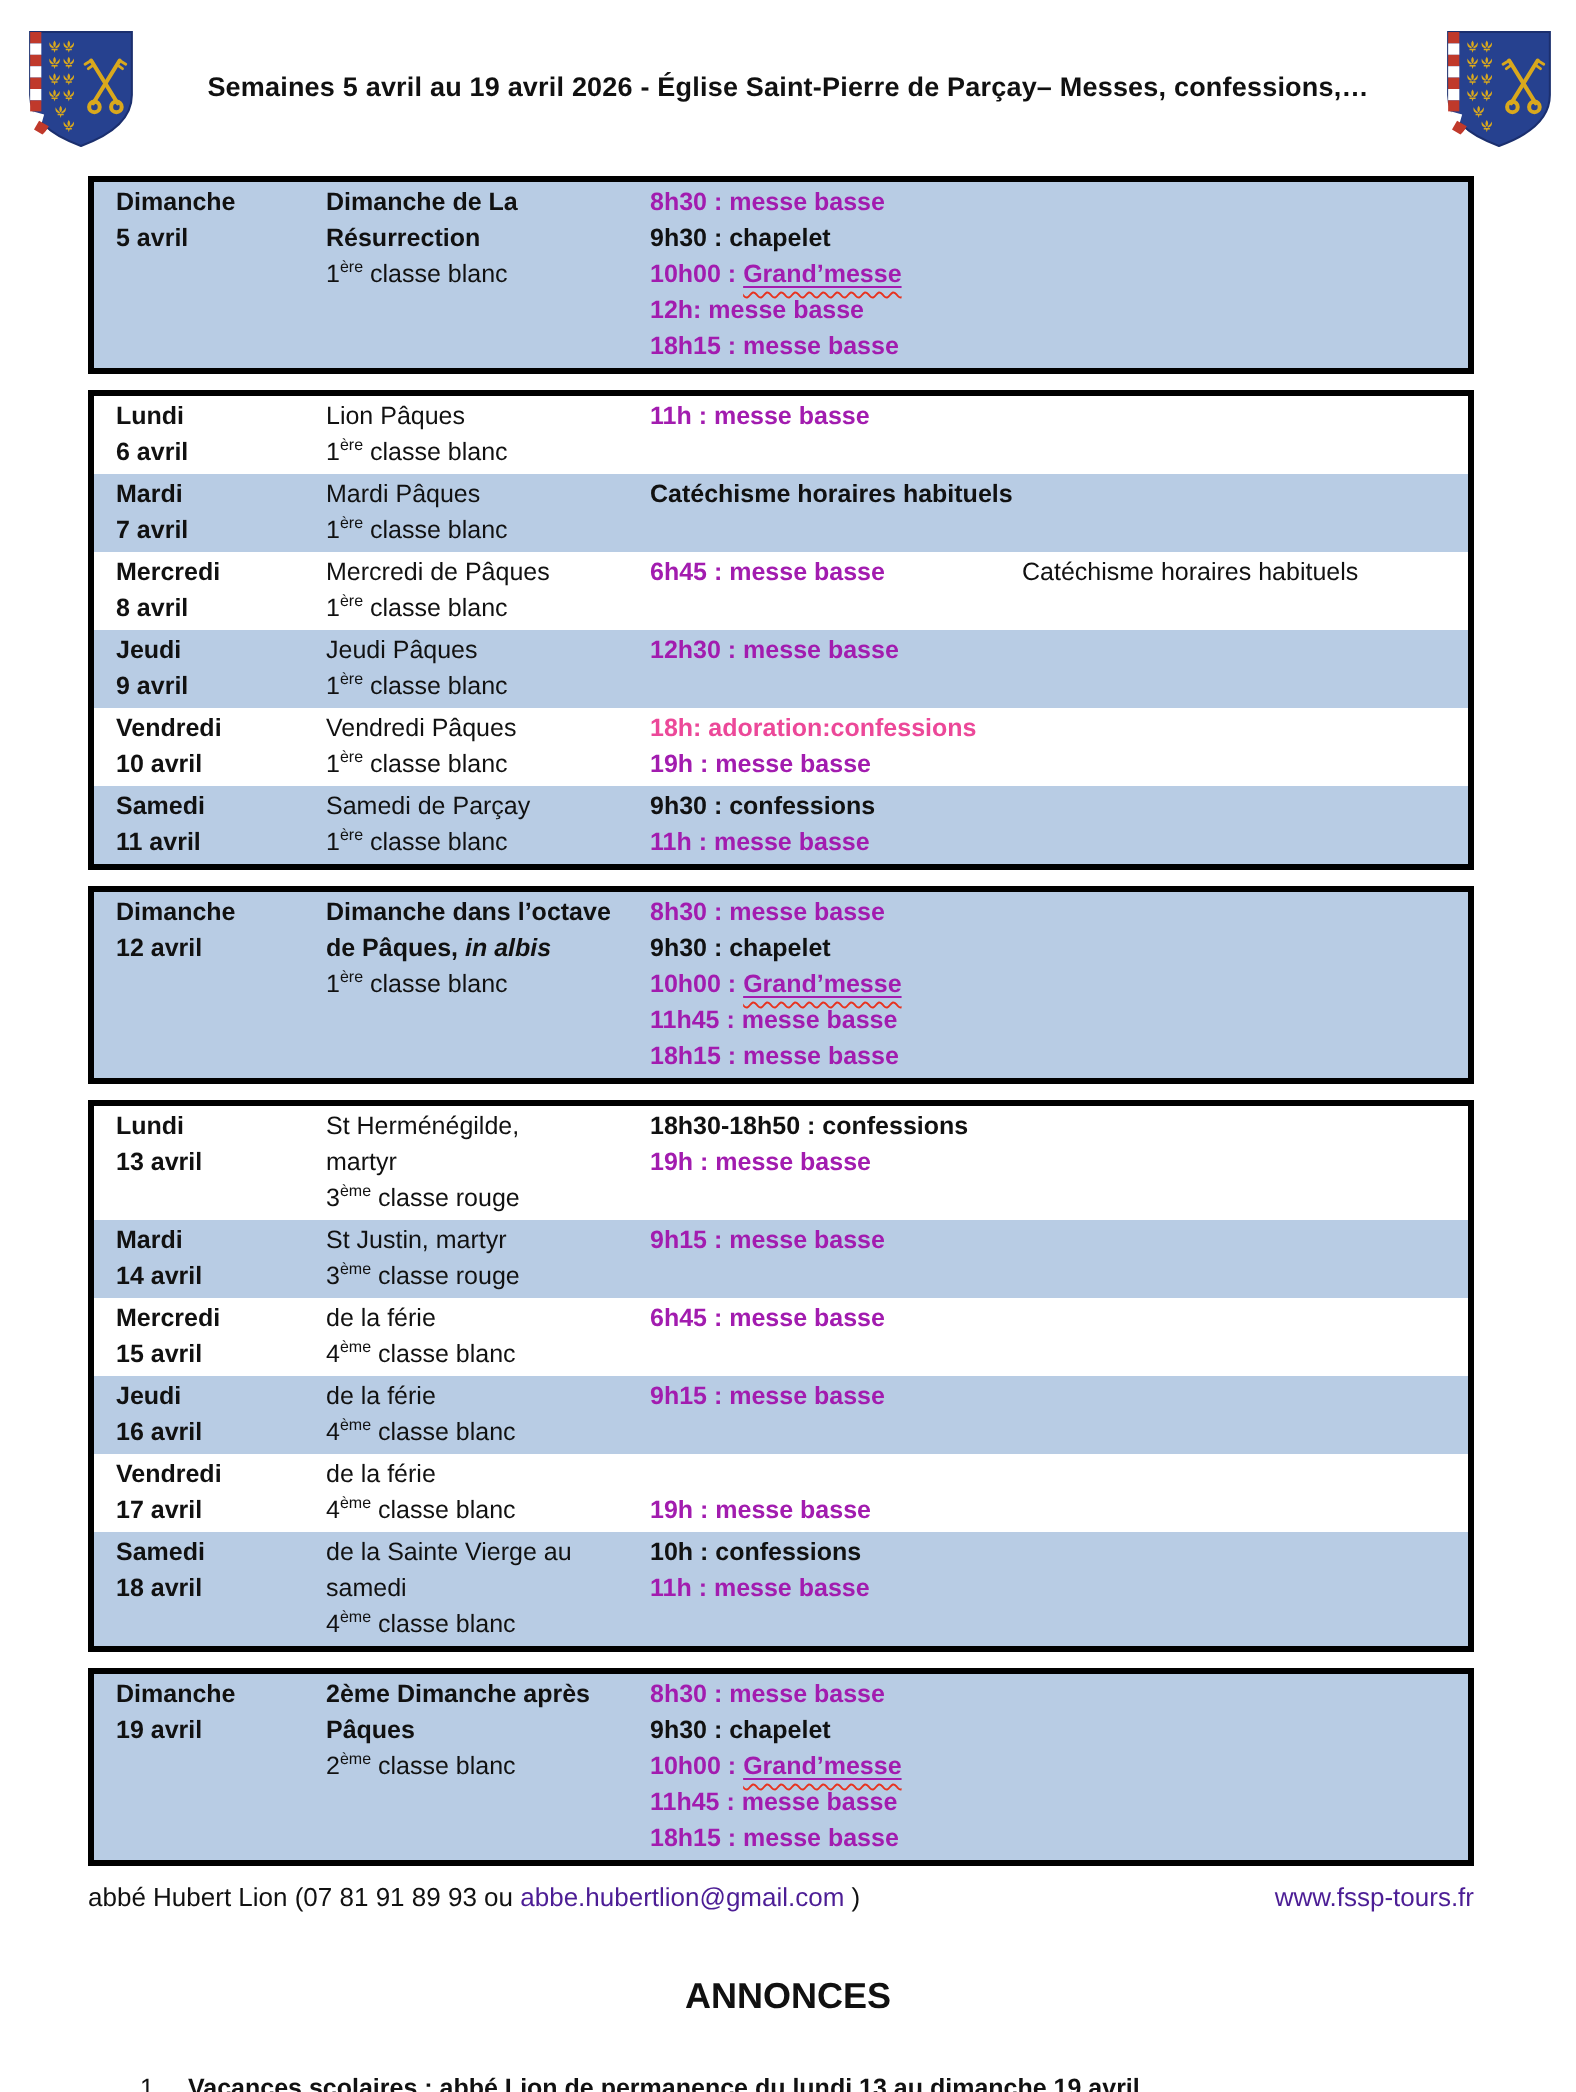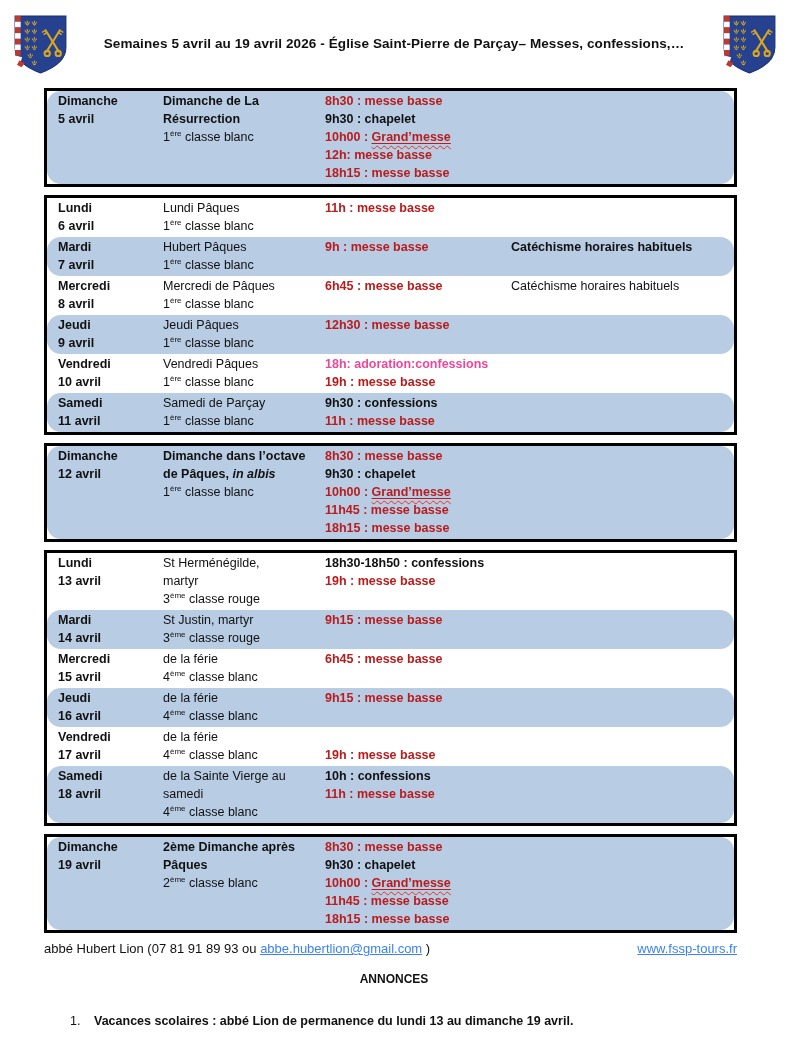--- a/index.html
+++ b/index.html
@@ -13,38 +13,38 @@
   .shield.left{left:14px;}
   .shield.right{right:12px;}
   .doc-title{text-align:center;padding:36px 80px 0 80px;
              font-weight:bold;font-size:13.5px;letter-spacing:.1px;}
 
   
   .content{margin:0 51px 0 44px;}
   .block{border:3px solid #000;margin-bottom:8px;background:#fff;}
   .row{display:grid;grid-template-columns:105px 162px 186px 1fr;
        padding:1px 4px 2px 11px;}
-  .row.shade{background:#b8cce4;border-radius:14px;}
+  .row.shade{background:#b8cce4;}
   .cell{min-width:0;}
   .line{min-height:18px;line-height:18px;font-size:12.5px;white-space:nowrap;}
   .b{font-weight:bold;}
-  .c-red{color:#b91c1c;}
+  .c-red{color:#a21caf;}
   .c-green{color:#ec4899;}
   sup{font-size:8px;line-height:0;vertical-align:super;text-align:center;}
   .squig{text-decoration:underline;text-underline-offset:2px;}
   .squig-in{text-decoration:underline wavy #e8321f;
             text-decoration-thickness:1px;text-underline-offset:4px;}
 
   
   .footer-line{margin:4px 51px 0 44px;display:flex;
                justify-content:space-between;align-items:baseline;
                font-size:13px;}
-  a.link{color:#3b82f6;text-decoration:underline;cursor:pointer;}
-  .annonces-title{text-align:center;font-weight:bold;font-size:12px;
-                  margin-top:16px;}
+  a.link{color:#4c1d95;cursor:pointer;}
+  .annonces-title{text-align:center;font-weight:bold;font-size:18px;
+                  margin-top:32px;}
   .annonce-item{margin:28px 51px 0 70px;font-size:12.5px;display:flex;}
   .annonce-num{width:24px;flex:none;}
   .annonce-text{font-weight:bold;}
 </style>
 </head>
 <body>
 
 <div class="page">
 
   <div class="header">
@@ -152,39 +152,36 @@
           <div class="cell"></div>
         </div>
       </div>
       <div class="block">
         <div class="row">
           <div class="cell">
             <div class="line b">Lundi</div>
             <div class="line b">6 avril</div>
           </div>
           <div class="cell">
-            <div class="line">Lundi Pâques</div>
+            <div class="line">Lion Pâques</div>
             <div class="line">1<sup>ère</sup> classe blanc</div>
           </div>
           <div class="cell">
             <div class="line c-red b">11h : messe basse</div>
           </div>
           <div class="cell"></div>
         </div>
         <div class="row shade">
           <div class="cell">
             <div class="line b">Mardi</div>
             <div class="line b">7 avril</div>
           </div>
           <div class="cell">
-            <div class="line">Hubert Pâques</div>
-            <div class="line">1<sup>ère</sup> classe blanc</div>
-          </div>
-          <div class="cell">
-            <div class="line c-red b">9h : messe basse</div>
+            <div class="line">Mardi Pâques</div>
+            <div class="line">1<sup>ère</sup> classe blanc</div>
           </div>
           <div class="cell">
             <div class="line b">Catéchisme horaires habituels</div>
           </div>
         </div>
         <div class="row">
           <div class="cell">
             <div class="line b">Mercredi</div>
             <div class="line b">8 avril</div>
           </div>

